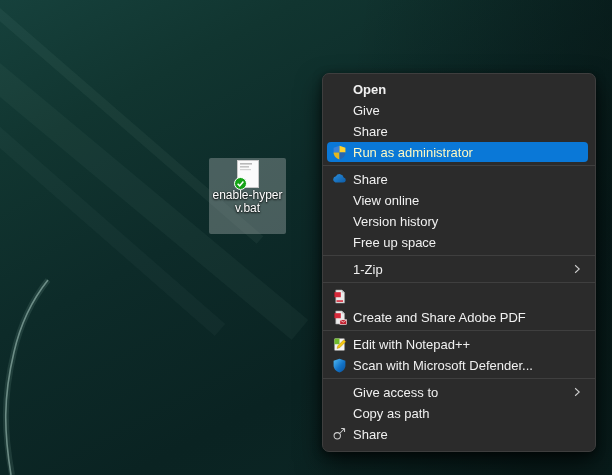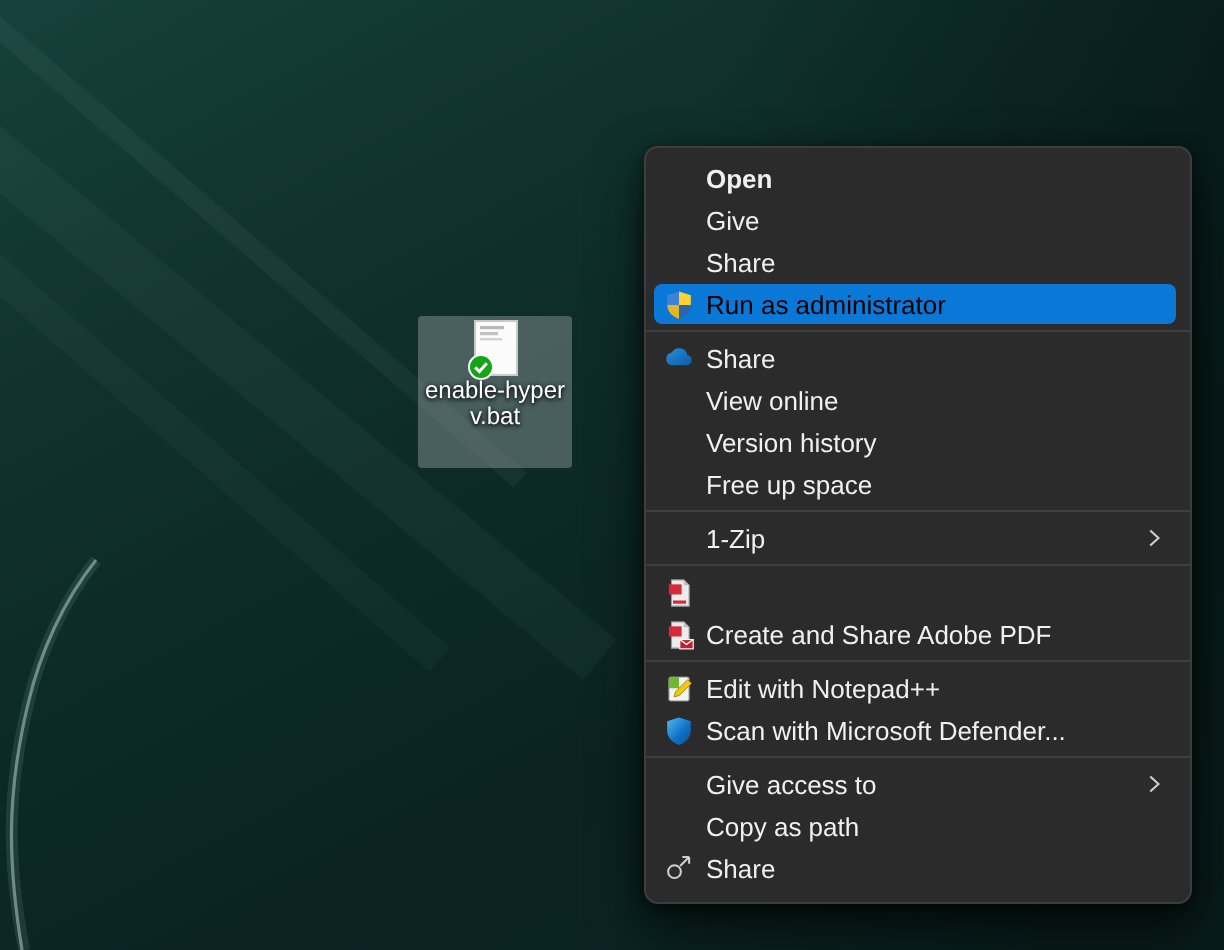--- a/index.html
+++ b/index.html
@@ -32,21 +32,21 @@
     position:absolute;left:322px;top:73px;width:274px;box-sizing:border-box;
     background:#2b2b2b;border:1px solid #3e3e3e;border-radius:7px;
     padding:4px 0 6px 0;
     box-shadow:0 12px 26px rgba(0,0,0,0.62), 0 2px 8px rgba(0,0,0,0.5);
     color:#f0f0f0;font-size:13px;
   }
   .menu-item{
     height:20px;margin:1px 7px 1px 4px;border-radius:4px;
     display:flex;align-items:center;cursor:default;white-space:nowrap;
   }
-  .menu-item.selected{background:#0a78d7;color:#000000;}
+  .menu-item.selected{background:#0a78d7;color:#fef9c3;}
   .menu-item.bold .mi-label{font-weight:bold;}
   .mi-icon{
     width:16px;height:16px;margin:0 6px 0 4px;flex:0 0 16px;
     display:flex;align-items:center;justify-content:center;
   }
   .mi-icon svg{display:block;}
   .mi-label{flex:0 1 auto;}
   .mi-chevron{margin-left:auto;margin-right:4px;width:14px;height:14px;display:flex;align-items:center;justify-content:center;}
   .menu-sep{border-top:1px solid #3f3f3f;margin:3px 0;}
 </style>

